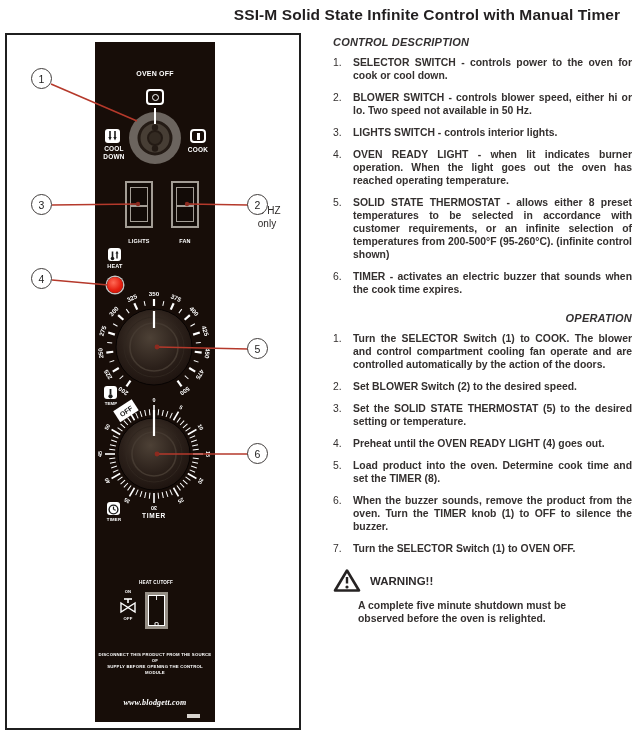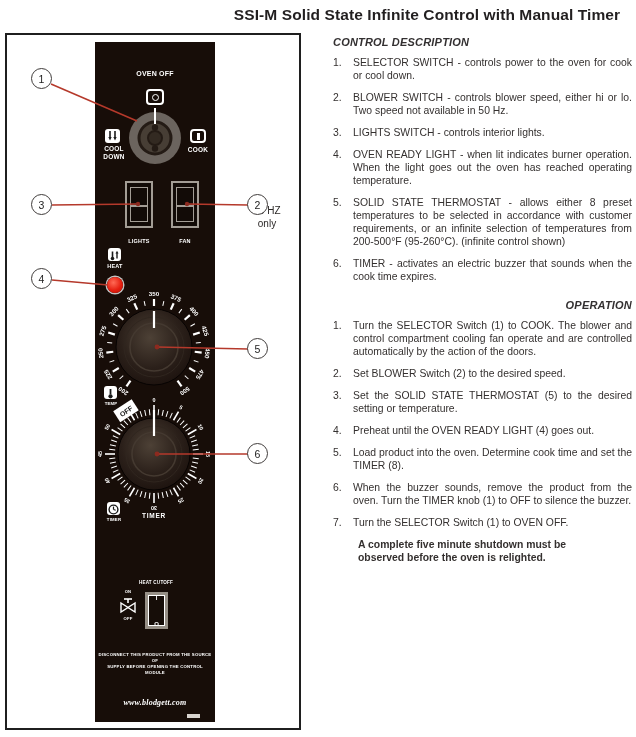--- a/index.html
+++ b/index.html
@@ -77,21 +77,21 @@
            border:1.4px solid #403c3b;display:flex;align-items:center;justify-content:center;
            font-size:10.5px;color:#222;z-index:6;}
   .lines-overlay{position:absolute;left:0;top:0;z-index:5;pointer-events:none;}
 
   
   .content{position:absolute;left:333px;top:36px;width:299px;}
   .heading{font-size:11px;font-weight:bold;color:#333031;letter-spacing:0.2px;margin-bottom:8px;font-style:italic;}
   .sec-gap{margin-top:16px;text-align:right;}
   .li{display:flex;margin-bottom:9px;font-size:10.4px;line-height:13px;}
   .li .num{width:20px;flex:none;}
-  .li .txt{flex:1;text-align:justify;}
+  .li .txt{flex:1;text-align:justify;font-weight:bold;}
   .warnrow{display:flex;align-items:center;margin-top:13px;}
   .warn-title{font-size:11.5px;font-weight:bold;margin-left:9px;color:#2e2b2c;}
   .warn-body{margin-left:25px;margin-top:6px;width:252px;font-size:10.4px;line-height:13px;font-weight:bold;}
 </style>
 </head>
 <body>
 
 <div class="page">
 
   <div class="title">SSI-M Solid State Infinite Control with Manual Timer</div>
@@ -602,16 +602,24 @@
       </div>
     <div class="li">
         <span class="num">6.</span>
         <span class="txt">When the buzzer sounds, remove the product from the oven. Turn the TIMER knob (1) to OFF to silence the buzzer.</span>
       </div>
     <div class="li">
         <span class="num">7.</span>
         <span class="txt">Turn the SELECTOR Switch (1) to OVEN OFF.</span>
       </div>
 
+    <div class="warnrow">
+      <svg width="28" height="25" viewBox="0 0 28 25">
+        <path d="M14 2.5 L26 22.5 L2 22.5 Z" fill="none" stroke="#262323" stroke-width="2.6" stroke-linejoin="round"></path>
+        <line x1="14" y1="9" x2="14" y2="15.5" stroke="#262323" stroke-width="2.4"></line>
+        <circle cx="14" cy="19" r="1.6" fill="#262323"></circle>
+      </svg>
+      <span class="warn-title">WARNING!!</span>
+    </div>
     <div class="warn-body">A complete five minute shutdown must be observed before the oven is relighted.</div>
   </div>
 
 </div>
 
 </body></html>

